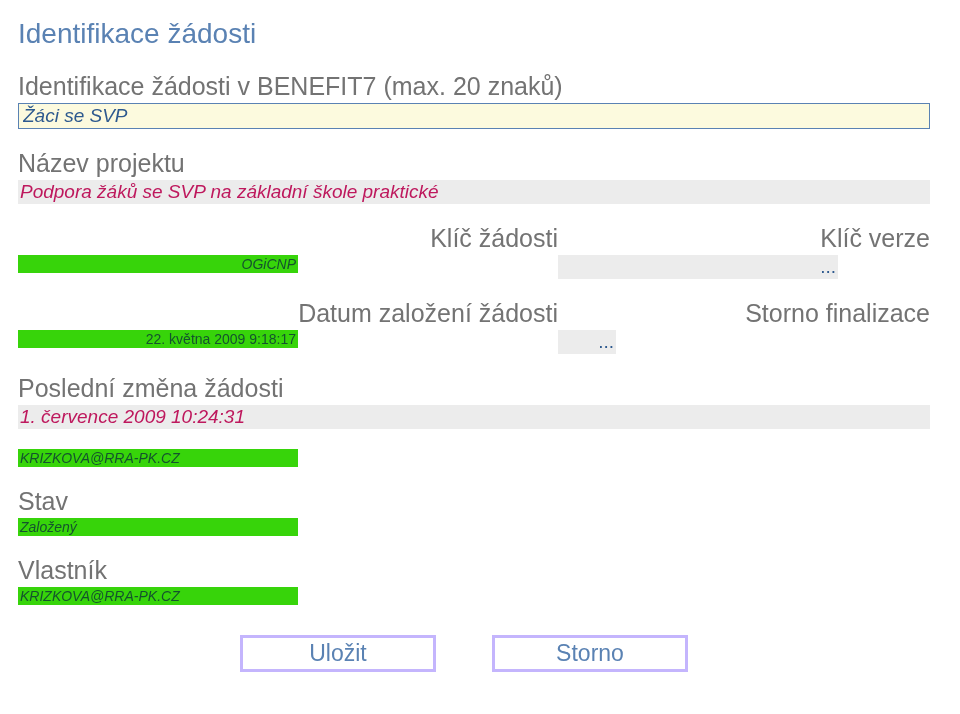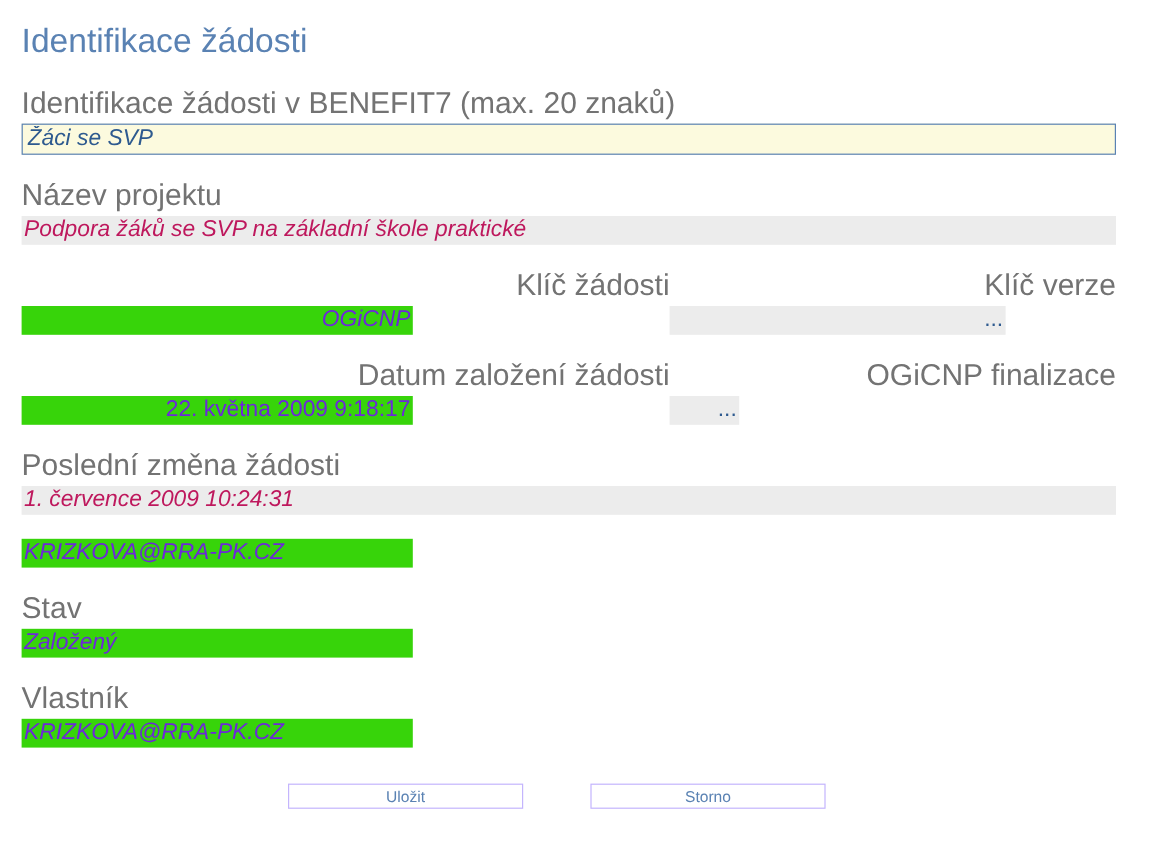--- a/index.html
+++ b/index.html
@@ -50,24 +50,24 @@
     text-align: right;
   }
   .col-left {
     width: 540px;
   }
   .col-right {
     flex: 1;
   }
   .value-green {
     background: #37d40a;
-    font-size: 19px;
-    color: #6d28d9;
+    font-size: 14px;
+    color: #14532d;
     padding: 1px 2px;
-    width: 326px;
+    width: 280px;
   }
   .value-green-italic {
     font-style: italic;
   }
   .value-grey-short {
     background: #ececec;
     font-size: 19px;
     color: #2e5a8f;
     padding: 1px 2px;
     width: 280px;
@@ -82,24 +82,24 @@
     min-height: 24px;
   }
   .btn-row {
     display: flex;
     gap: 56px;
     margin-left: 222px;
     margin-top: 30px;
   }
   .btn {
     width: 196px;
-    border: 1px solid #c4b5fd;
+    border: 3px solid #c4b5fd;
     background: #ffffff;
     color: #5a82b3;
-    font-size: 13px;
+    font-size: 23px;
     font-family: inherit;
     padding: 2px 0;
     text-align: center;
     cursor: pointer;
   }
 </style>
 </head>
 <body>
 
 <h1 class="page-title">Identifikace žádosti</h1>
@@ -124,21 +124,21 @@
     <div class="value-grey-short">...</div>
   </div>
 </div>
 
 <div class="row-two">
   <div class="col-left">
     <div class="field-label">Datum založení žádosti</div>
     <div class="value-green">22. května 2009 9:18:17</div>
   </div>
   <div class="col-right">
-    <div class="field-label">OGiCNP finalizace</div>
+    <div class="field-label">Storno finalizace</div>
     <div class="value-grey-xs">...</div>
   </div>
 </div>
 
 <div class="section">
   <div class="field-label">Poslední změna žádosti</div>
   <div class="value-grey-full">1. července 2009 10:24:31</div>
 </div>
 
 <div class="section">

